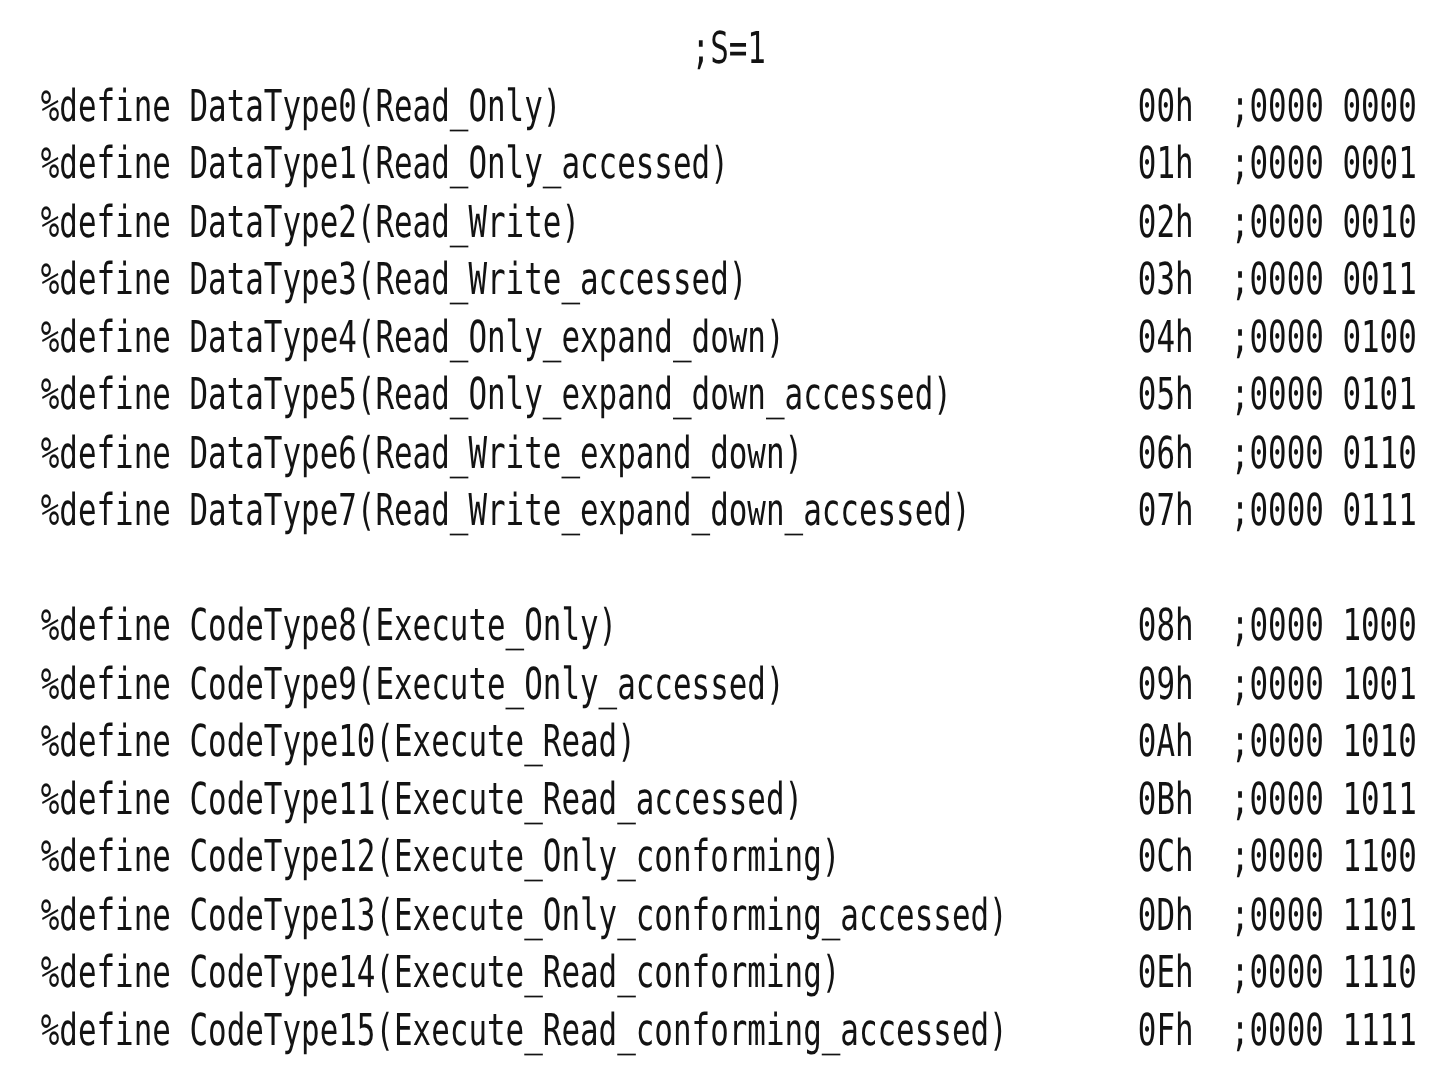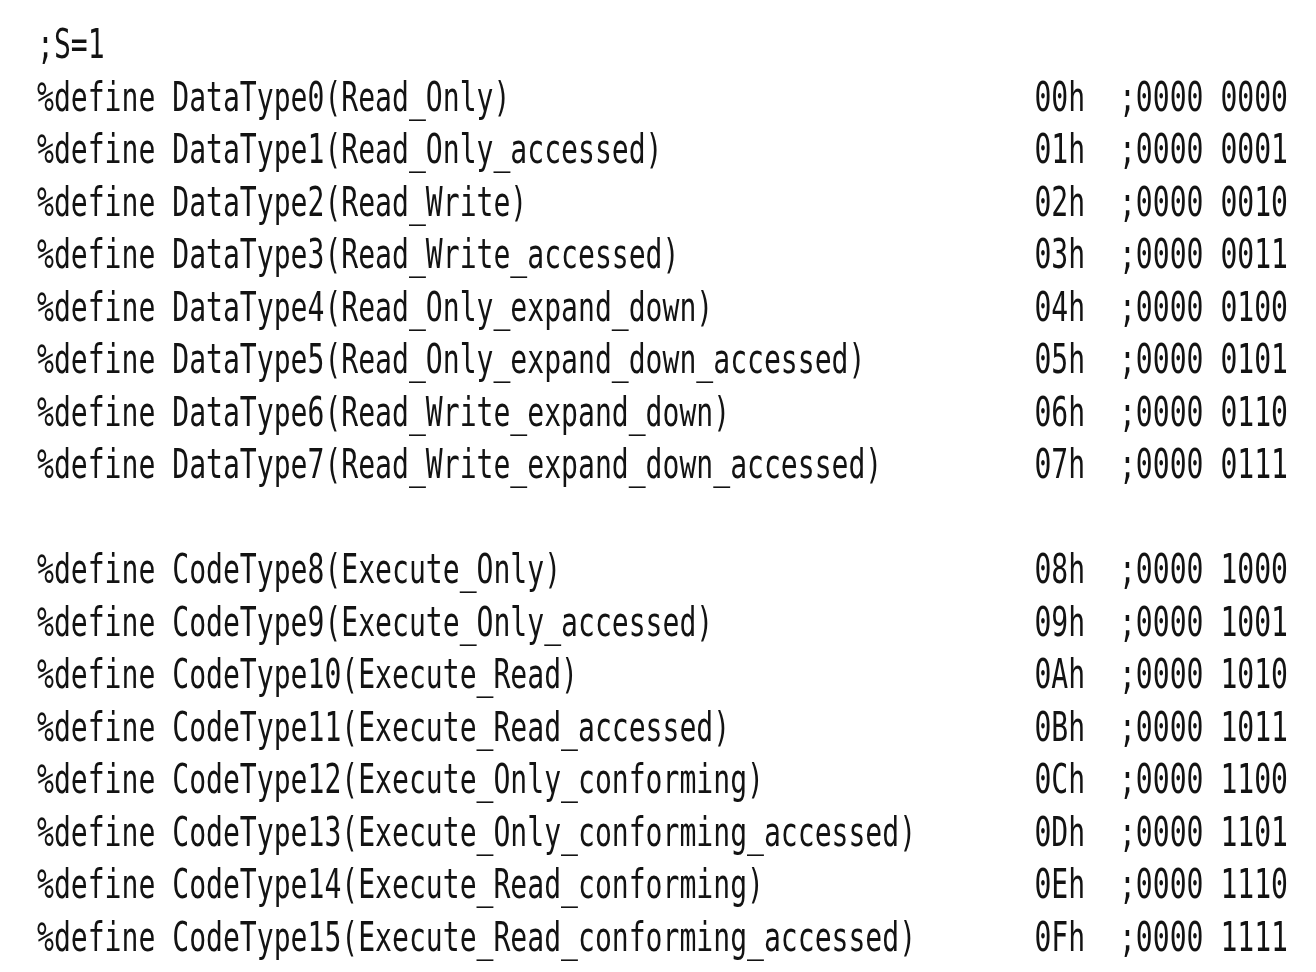--- a/index.html
+++ b/index.html
@@ -8,20 +8,21 @@
     background: #ffffff;
     width: 1316px;
     height: 972px;
     overflow: hidden;
   }
   .page {
     position: relative;
     width: 1316px;
     height: 972px;
     background: #ffffff;
+    text-align: center;
   }
   pre.code-listing {
     position: absolute;
     top: 18px;
     left: 37px;
     margin: 0;
     font-family: "DejaVu Sans Mono", "Liberation Mono", monospace;
     font-size: 40px;
     line-height: 52.5px;
     font-weight: normal;

